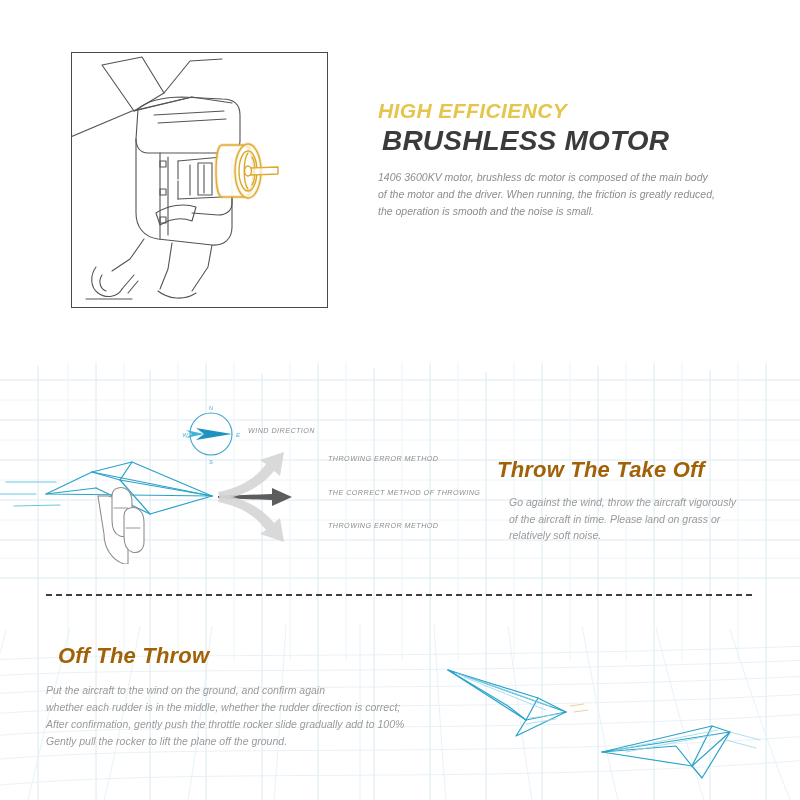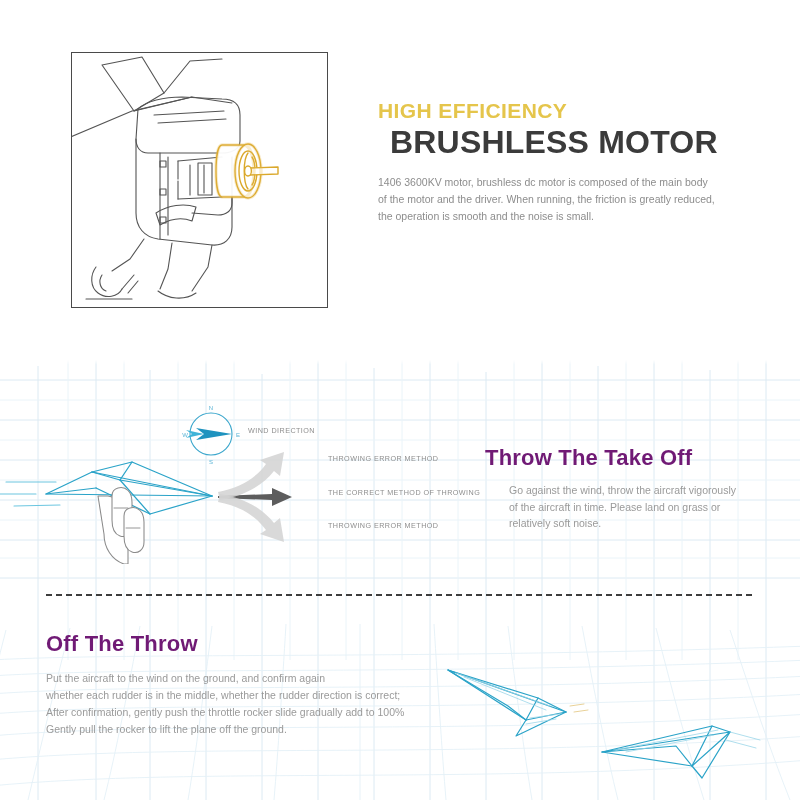--- a/index.html
+++ b/index.html
@@ -10,20 +10,21 @@
   }
   body {
     font-family: "Liberation Sans", sans-serif;
   }
   #page {
     position: relative;
     width: 800px;
     height: 800px;
     overflow: hidden;
     background: #ffffff;
+    font-style: italic;
   }
 
   
   #section-motor {
     position: absolute;
     left: 0; top: 0;
     width: 800px; height: 360px;
     background: #ffffff;
   }
   #motor-illustration-box {
@@ -43,26 +44,26 @@
   }
   .kicker {
     font-size: 21px;
     font-weight: bold;
     letter-spacing: 0.4px;
     color: #e5c54b;
     line-height: 1.05;
     margin: 0;
   }
   .headline {
-    font-size: 32px;
+    font-size: 28px;
     font-weight: bold;
     letter-spacing: 0.2px;
     color: #3b3b3b;
     line-height: 1.18;
-    margin: 2px 0 0 12px;
+    margin: 2px 0 0 4px;
   }
   .motor-body {
     margin: 12px 0 0 0;
     font-size: 10.5px;
     line-height: 1.62;
     color: #8d8d8d;
   }
   .motor-body div { white-space: nowrap; }
 
   
@@ -84,24 +85,24 @@
     position: absolute;
     left: 0px; top: 384px;
     width: 460px; height: 180px;
   }
   #throw-text {
     position: absolute;
     left: 485px; top: 446px;
     width: 290px;
   }
   .sub-headline {
-    margin: 0;
+    margin: 12px;
     font-size: 22px;
     font-weight: bold;
-    color: #701a75;
+    color: #a16207;
     letter-spacing: 0.2px;
     line-height: 1.1;
   }
   .sub-body {
     margin: 12px 0 0 12px;
     font-size: 10.5px;
     line-height: 1.58;
     color: #9a9a9a;
     padding-left: 12px;
   }

